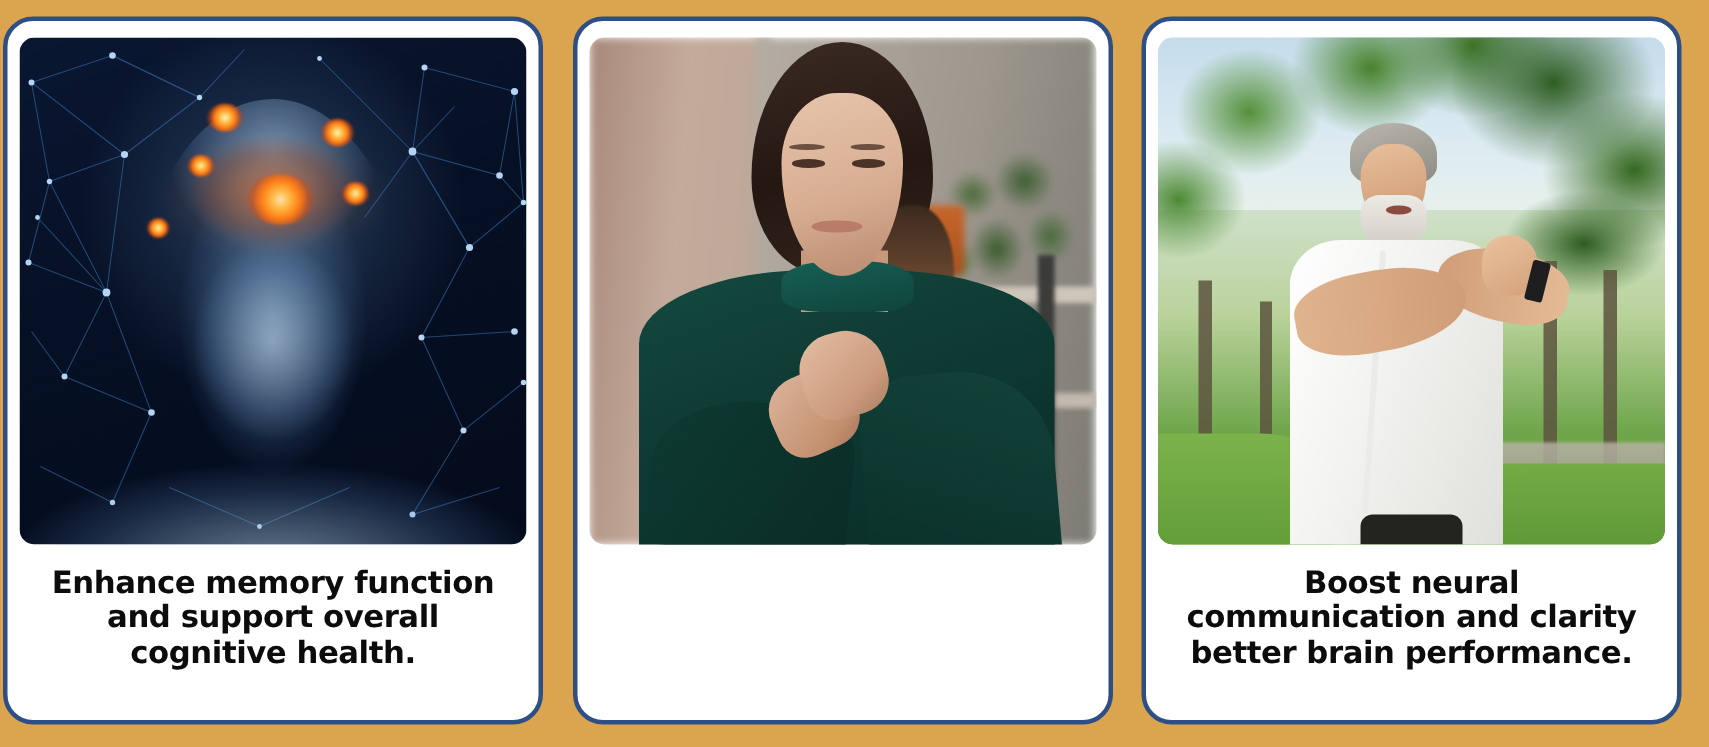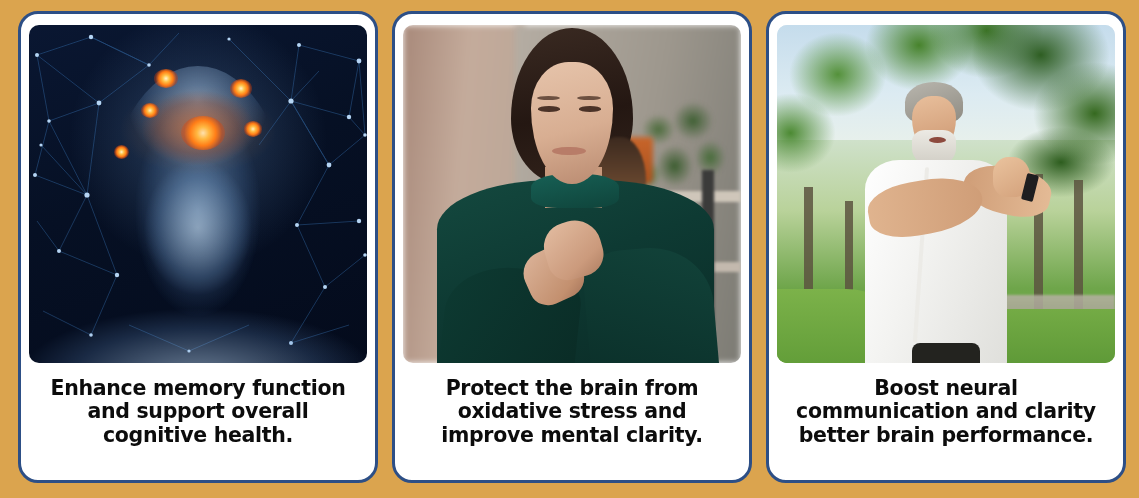--- a/index.html
+++ b/index.html
@@ -16,21 +16,21 @@
   }
 
   .benefits-section {
     position: relative;
     width: 1139px;
     height: 420px;
     background: #dba44e;
     display: flex;
     align-items: flex-start;
     justify-content: space-between;
-    padding: 11px 18px 15px 18px;
+    padding: 11px 18px 15px 2px;
     gap: 14px;
   }
 
   .benefit-card {
     position: relative;
     width: 360px;
     height: 472px;
     background: #ffffff;
     border: 3px solid #2d4f86;
     border-radius: 20px;
@@ -448,23 +448,20 @@
       <div class="w-collar"></div>
       <div class="w-face"></div>
       <div class="w-brow w-brow-l"></div>
       <div class="w-brow w-brow-r"></div>
       <div class="w-eye w-eye-l"></div>
       <div class="w-eye w-eye-r"></div>
       <div class="w-lips"></div>
       <div class="w-hand-b"></div>
       <div class="w-hand-a"></div>
     </div>
-    <div class="card-caption">
-      <p>Protect the brain from oxidative stress and improve mental clarity.</p>
-    </div>
   </div>
 
   <div class="benefit-card">
     <div class="card-media img-park">
       <div class="p-sky"></div>
       <div class="p-canopy"></div>
       <div class="p-trunk p-trunk-1"></div>
       <div class="p-trunk p-trunk-2"></div>
       <div class="p-trunk p-trunk-3"></div>
       <div class="p-trunk p-trunk-4"></div>

